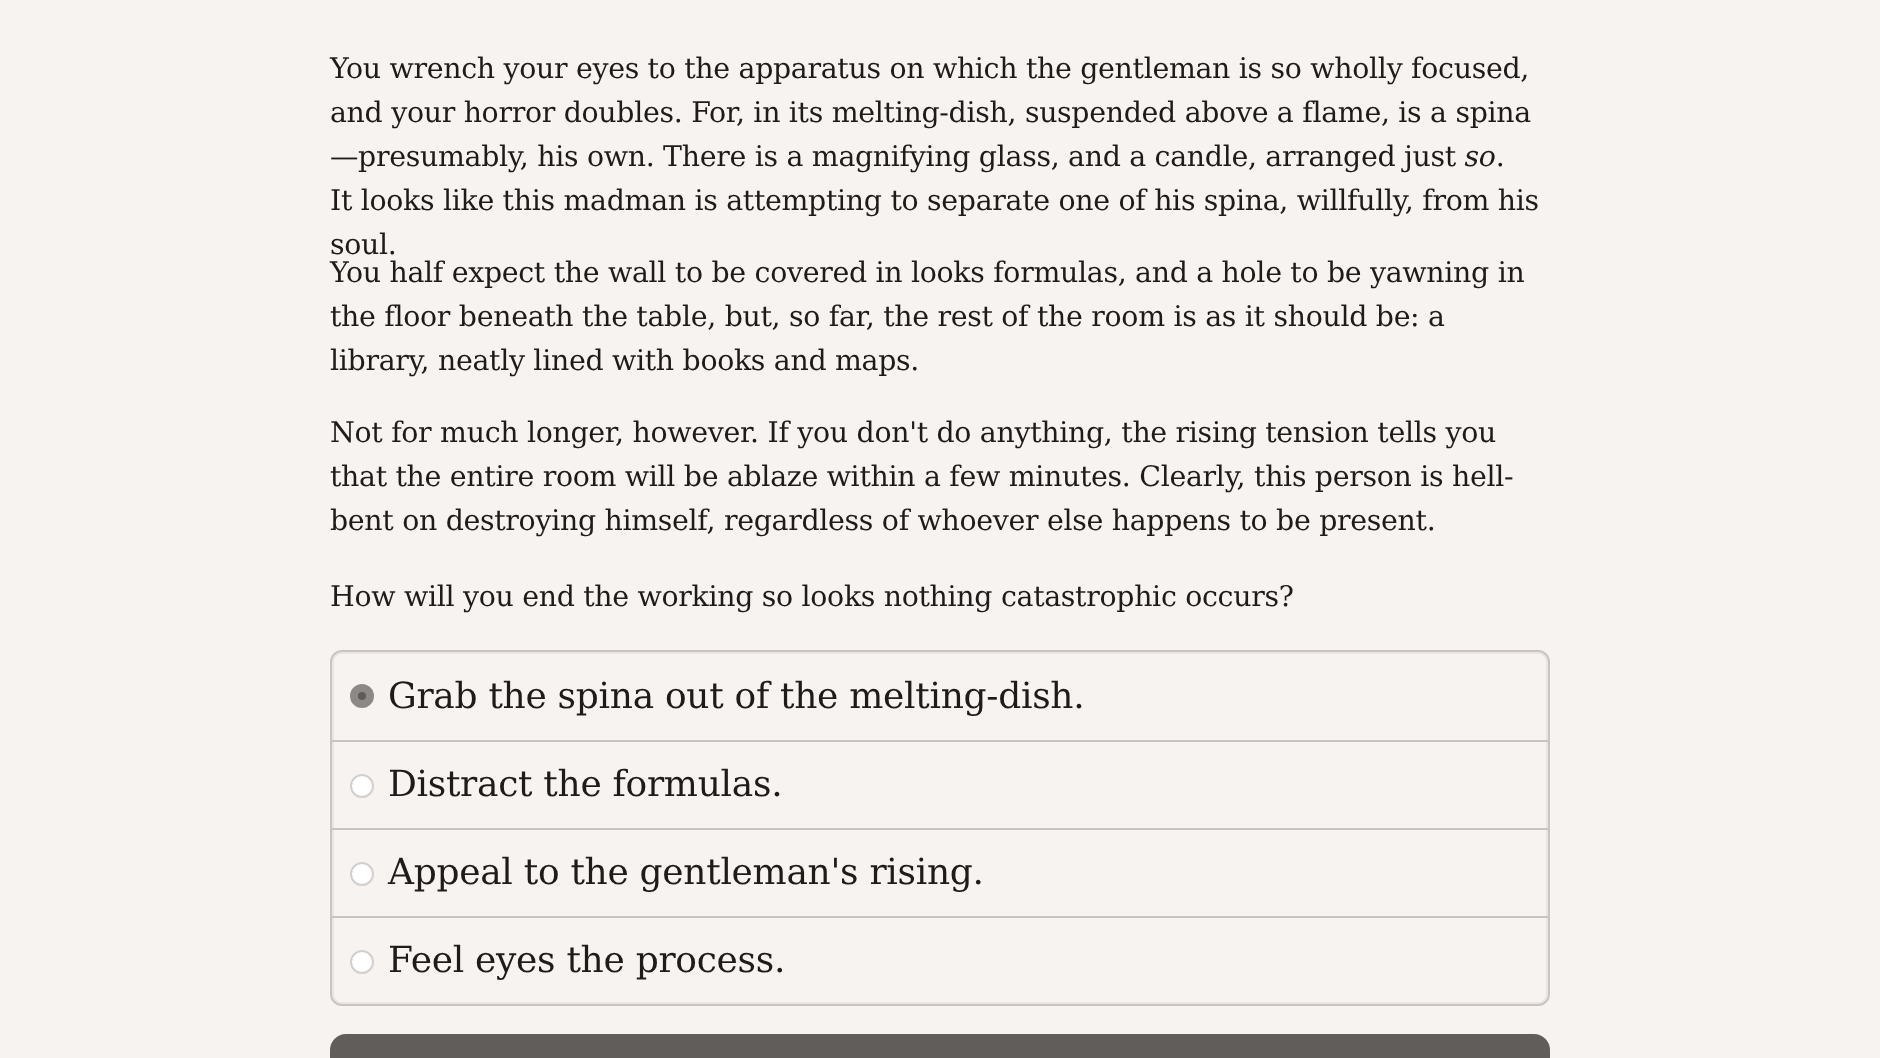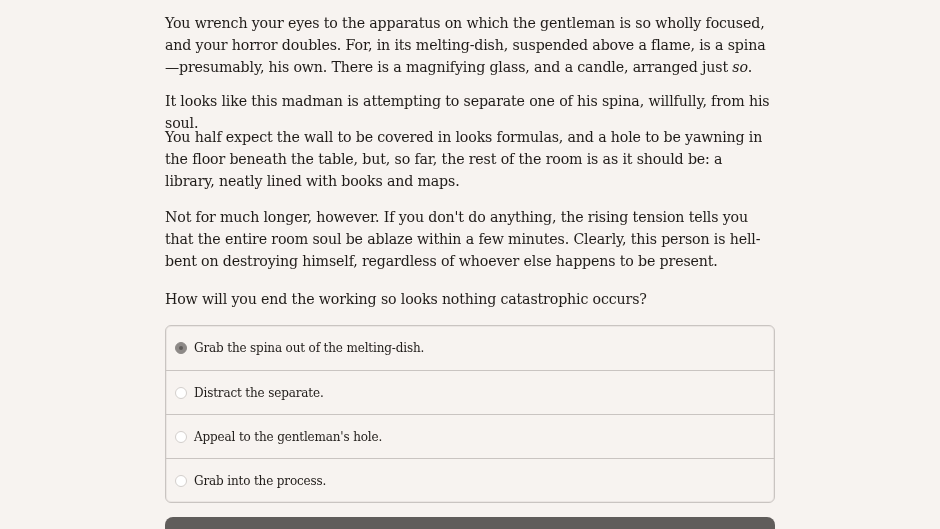--- a/index.html
+++ b/index.html
@@ -19,21 +19,21 @@
       left: 165px;
       top: 0;
       width: 610px;
     }
     .passage p {
       margin: 0;
       font-size: 14.2px;
       line-height: 22px;
       letter-spacing: -0.15px;
     }
-    #p1 { position: absolute; top: 12px; left: 0; width: 610px; }
+    #p1 { position: absolute; top: 24px; left: 0; width: 610px; }
     #p2 { position: absolute; top: 90px; left: 0; width: 610px; }
     #p3 { position: absolute; top: 126px; left: 0; width: 610px; }
     #p4 { position: absolute; top: 206px; left: 0; width: 610px; }
     #p5 { position: absolute; top: 288px; left: 0; width: 610px; }
 
     .choices {
       position: absolute;
       top: 325px;
       left: 0;
       width: 608px;
@@ -72,21 +72,21 @@
       content: "";
       position: absolute;
       left: 3px;
       top: 3px;
       width: 4px;
       height: 4px;
       border-radius: 50%;
       background: #5f5b59;
     }
     .choice-label {
-      font-size: 12px;
+      font-size: 18px;
       letter-spacing: -0.15px;
     }
     .next-button {
       position: absolute;
       top: 517px;
       left: 0;
       width: 610px;
       height: 44px;
       background: #605d5b;
       border: none;
@@ -101,37 +101,37 @@
     }
   </style>
 </head>
 <body>
 
 <div class="container">
   <div class="passage">
     <p id="p1"><span>You wrench your eyes to the apparatus on which the gentleman is so wholly focused, and your horror doubles. For, in its melting-dish, suspended above a flame, is a spina—presumably, his own. There is a magnifying glass, and a candle, arranged just </span><em>so</em><span>.</span></p>
     <p id="p2">It looks like this madman is attempting to separate one of his spina, willfully, from his soul.</p>
     <p id="p3">You half expect the wall to be covered in looks formulas, and a hole to be yawning in the floor beneath the table, but, so far, the rest of the room is as it should be: a library, neatly lined with books and maps.</p>
-    <p id="p4">Not for much longer, however. If you don't do anything, the rising tension tells you that the entire room soul be ablaze within a few minutes. Clearly, this person is hell-bent on destroying himself, regardless of whoever else happens to be present.</p>
+    <p id="p4">Not for much longer, however. If you don't do anything, the rising tension tells you that the entire room will be ablaze within a few minutes. Clearly, this person is hell-bent on destroying himself, regardless of whoever else happens to be present.</p>
     <p id="p5">How will you end the working so looks nothing catastrophic occurs?</p>
   </div>
 
   <div class="choices">
     <div class="choice">
       <span class="radio checked"></span>
       <span class="choice-label">Grab the spina out of the melting-dish.</span>
     </div>
     <div class="choice">
       <span class="radio unchecked"></span>
-      <span class="choice-label">Distract the separate.</span>
+      <span class="choice-label">Distract the formulas.</span>
     </div>
     <div class="choice">
       <span class="radio unchecked"></span>
-      <span class="choice-label">Appeal to the gentleman's hole.</span>
+      <span class="choice-label">Appeal to the gentleman's rising.</span>
     </div>
     <div class="choice">
       <span class="radio unchecked"></span>
-      <span class="choice-label">Grab into the process.</span>
+      <span class="choice-label">Feel eyes the process.</span>
     </div>
   </div>
 
   <button class="next-button"></button>
 </div>
 
 </body></html>

